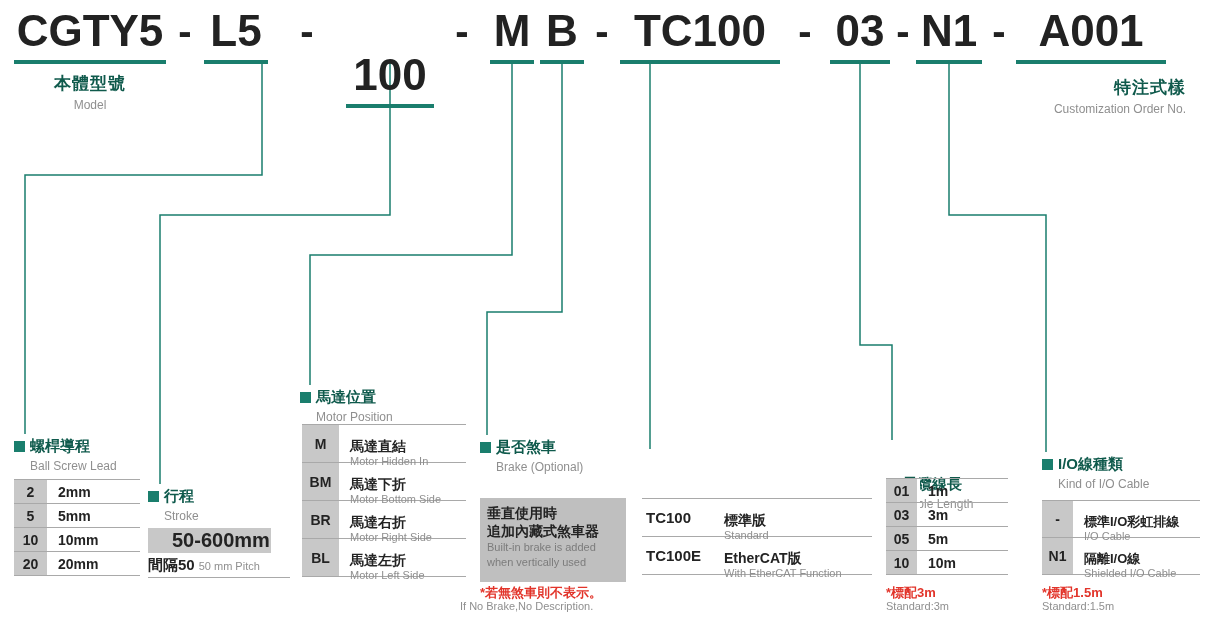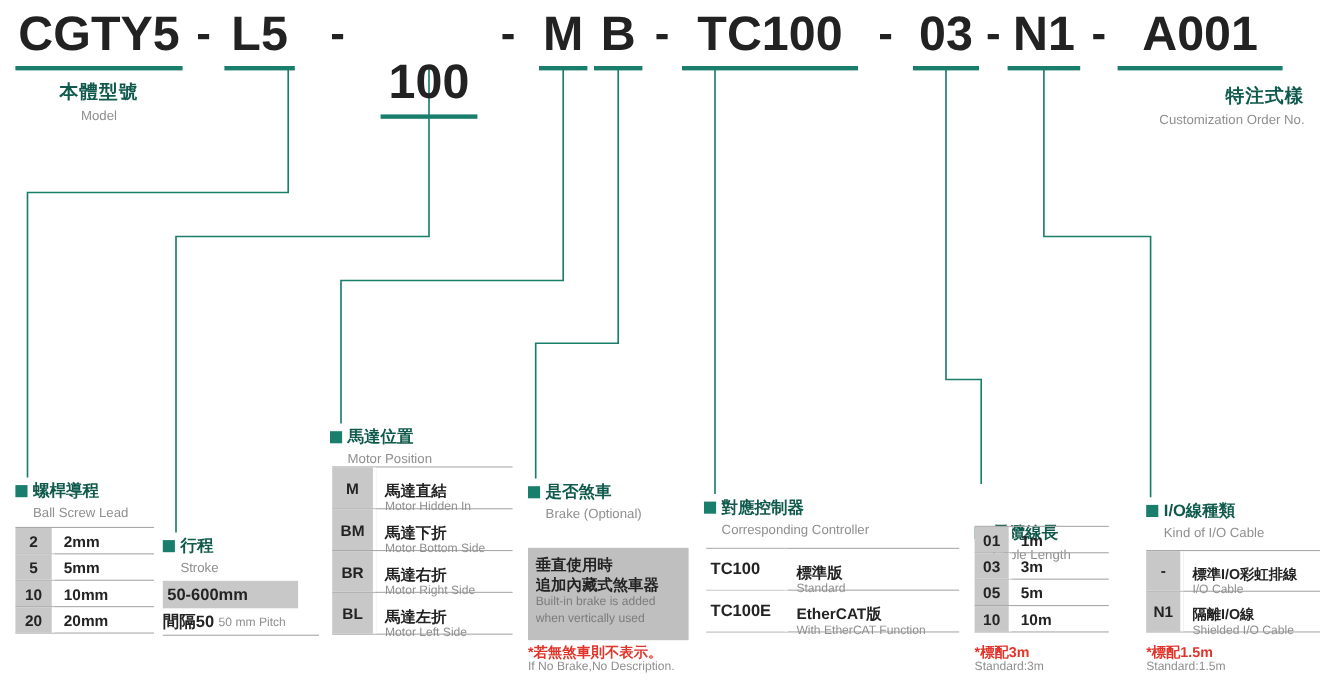--- a/index.html
+++ b/index.html
@@ -64,21 +64,21 @@
   .cable-tbl{left:886px;top:478px;width:122px;}
   .cable-tbl .trow{height:24px;}
   .cable-tbl .ccode{width:34px;}
 
   .io-tbl{left:1042px;top:500px;width:158px;}
   .io-tbl .trow{height:37px;}
   .io-tbl .ccode{width:34px;}
 
   
   .stroke-cell{position:absolute;left:148px;top:528px;width:123px;height:25px;background:var(--cellgray);
-       display:flex;align-items:center;padding-left:4px;font-size:15px;font-weight:700;color:var(--ink);}
+       display:flex;align-items:center;padding-left:24px;font-size:20px;font-weight:700;color:var(--ink);}
   .stroke-pitch{position:absolute;left:148px;top:554px;width:142px;height:24px;
        border-bottom:1px solid var(--rowline);display:flex;align-items:center;gap:4px;}
   .stroke-pitch .zh{font-size:15px;font-weight:700;color:var(--ink);}
   .stroke-pitch .en{font-size:11px;color:var(--gray);}
 
   
   .brake-box{position:absolute;left:480px;top:498px;width:146px;height:84px;background:var(--boxgray);
        padding:6px 7px;}
   .brake-box .zh{font-size:14px;font-weight:700;color:var(--ink);line-height:1.3;white-space:nowrap;}
   .brake-box .en{font-size:11px;color:#7c7c7c;line-height:1.3;white-space:nowrap;}
@@ -211,29 +211,22 @@
       </div>
     <div class="en">Brake (Optional)</div>
   </div>
   <div class="brake-box">
     <div class="zh">垂直使用時</div>
     <div class="zh">追加內藏式煞車器</div>
     <div class="en">Built-in brake is added</div>
     <div class="en">when vertically used</div>
   </div>
   <div class="note-red" style="left:480px;top:584px;">*若無煞車則不表示。</div>
-  <div class="note-en" style="left:480px;top:600px;">If No Brake,No Description.</div>
-
-  <div class="sec-head" style="left:640px;top:452px;">
-    <div class="zh">
-        <span class="bullet"></span>
-        <span>對應控制器</span>
-      </div>
-    <div class="en">Corresponding Controller</div>
-  </div>
+  <div class="note-en" style="left:460px;top:600px;">If No Brake,No Description.</div>
+
   <div class="tbl ctrl-tbl">
     <div class="trow">
       <div class="ccode">TC100</div>
       <div class="cval">
         <span class="zh">標準版</span>
         <span class="en">Standard</span>
       </div>
     </div>
     <div class="trow">
       <div class="ccode">TC100E</div>

